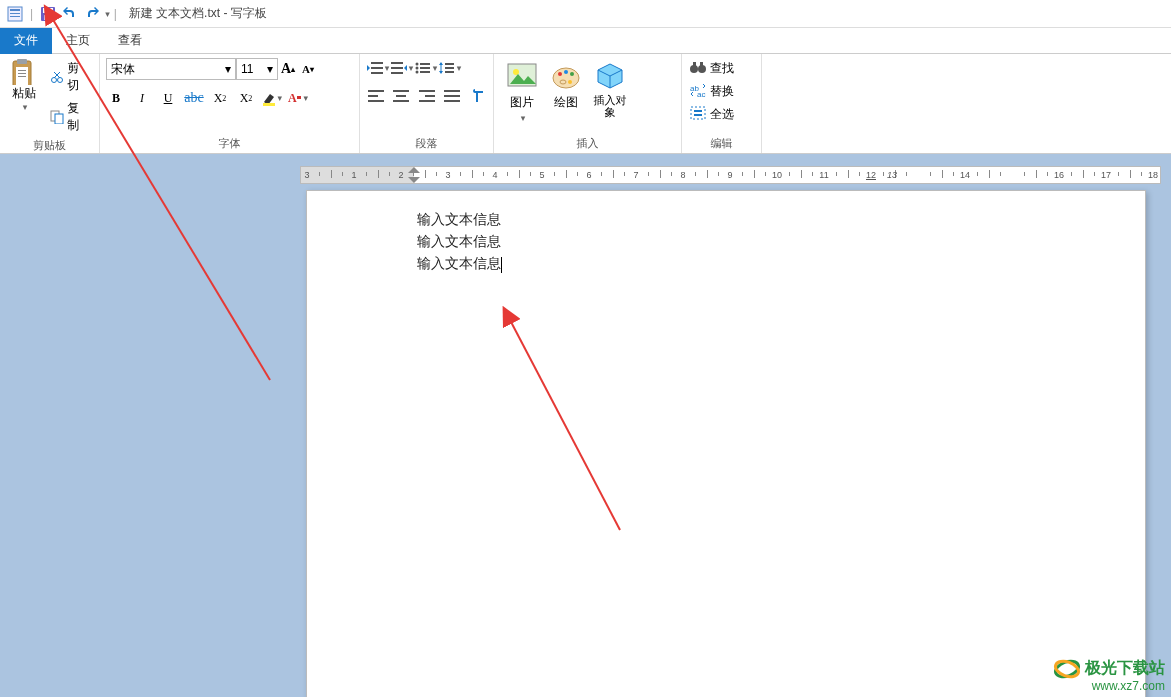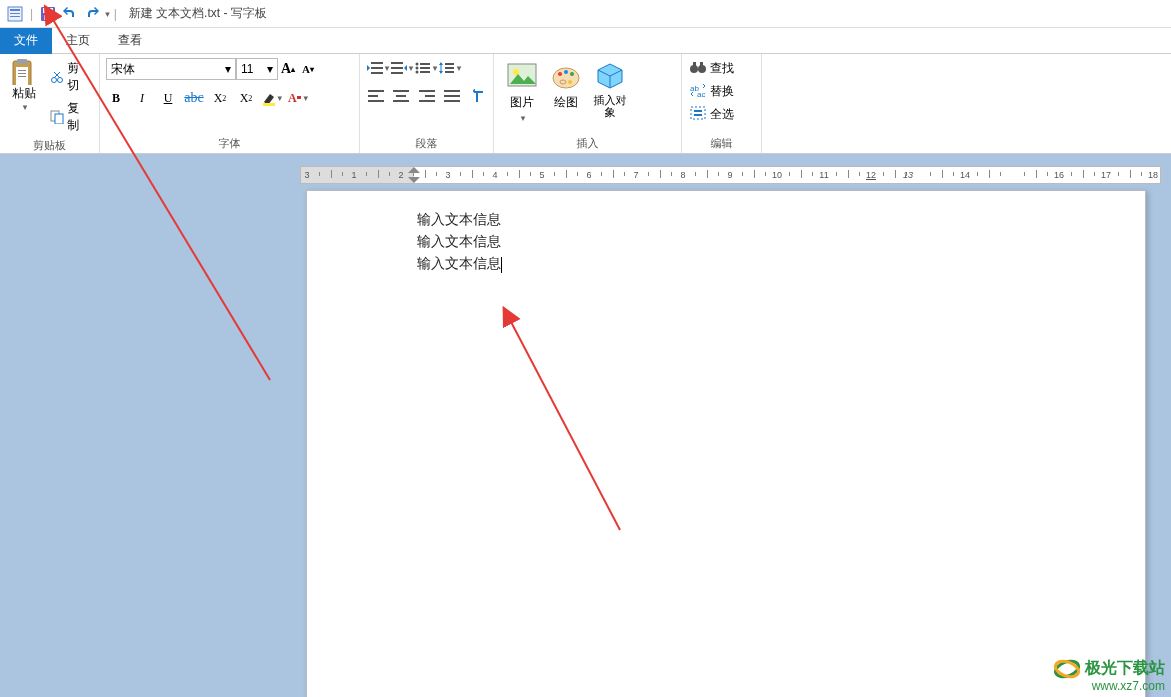--- a/index.html
+++ b/index.html
@@ -385,21 +385,21 @@
       <div class="tick" style="left: 499.5px; height: 8px; top: 3px;"></div>
       <div class="tick" style="left: 511.25px; height: 4px; top: 5px;"></div>
       <div class="ticknum" style="left: 523px;">11</div>
       <div class="tick" style="left: 534.75px; height: 4px; top: 5px;"></div>
       <div class="tick" style="left: 546.5px; height: 8px; top: 3px;"></div>
       <div class="tick" style="left: 558.25px; height: 4px; top: 5px;"></div>
       <div class="ticknum" style="left: 570px; text-decoration: underline;">12</div>
       <div class="tick" style="left: 581.75px; height: 4px; top: 5px;"></div>
       <div class="tick" style="left: 593.5px; height: 8px; top: 3px;"></div>
       <div class="tick" style="left: 605.25px; height: 4px; top: 5px;"></div>
-      <div class="ticknum" style="left: 607px; font-style: italic;">13</div>
+      <div class="ticknum" style="left: 591px; font-style: italic;">13</div>
       <div class="tick" style="left: 628.75px; height: 4px; top: 5px;"></div>
       <div class="tick" style="left: 640.5px; height: 8px; top: 3px;"></div>
       <div class="tick" style="left: 652.25px; height: 4px; top: 5px;"></div>
       <div class="ticknum" style="left: 664px;">14</div>
       <div class="tick" style="left: 675.75px; height: 4px; top: 5px;"></div>
       <div class="tick" style="left: 687.5px; height: 8px; top: 3px;"></div>
       <div class="tick" style="left: 699.25px; height: 4px; top: 5px;"></div>
       <div class="ticknum" style="left: 685px; margin-top: 39px;">15</div>
       <div class="tick" style="left: 722.75px; height: 4px; top: 5px;"></div>
       <div class="tick" style="left: 734.5px; height: 8px; top: 3px;"></div>

